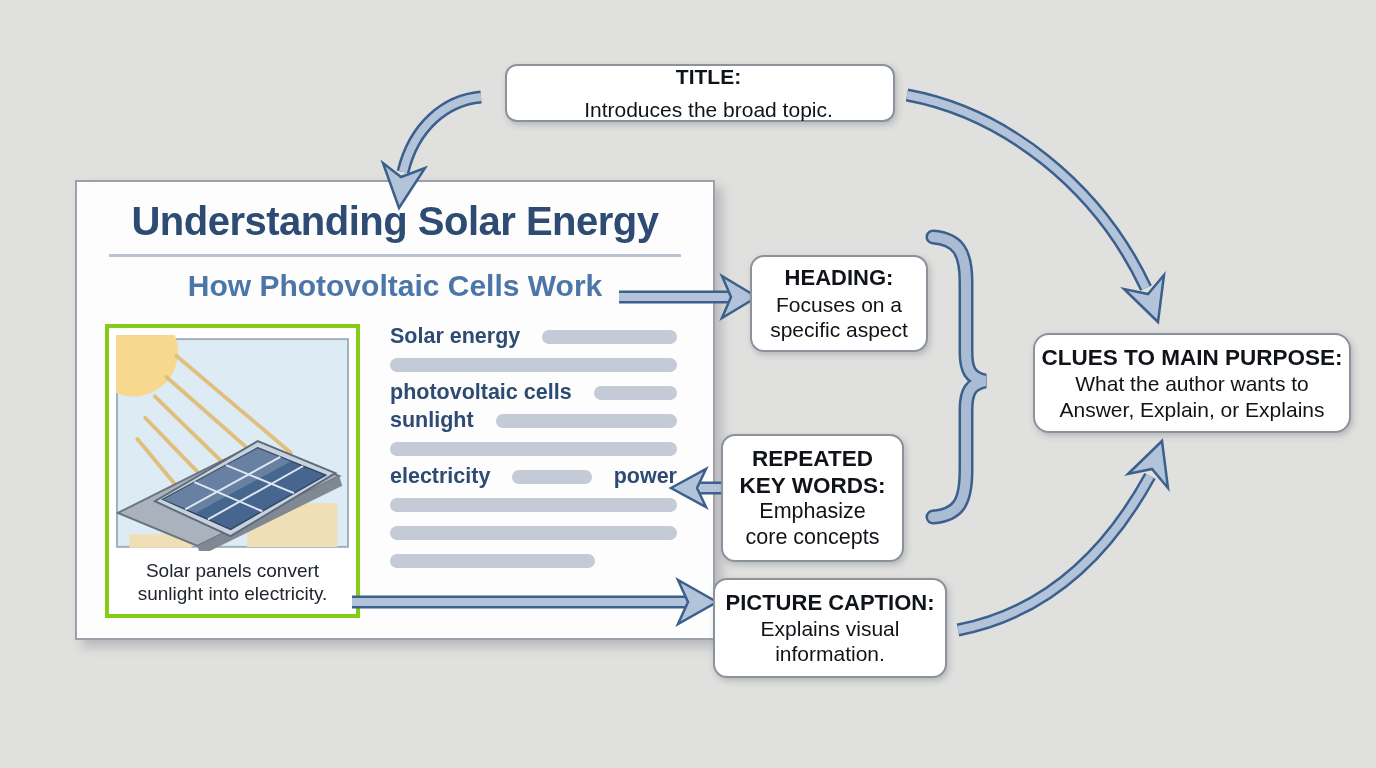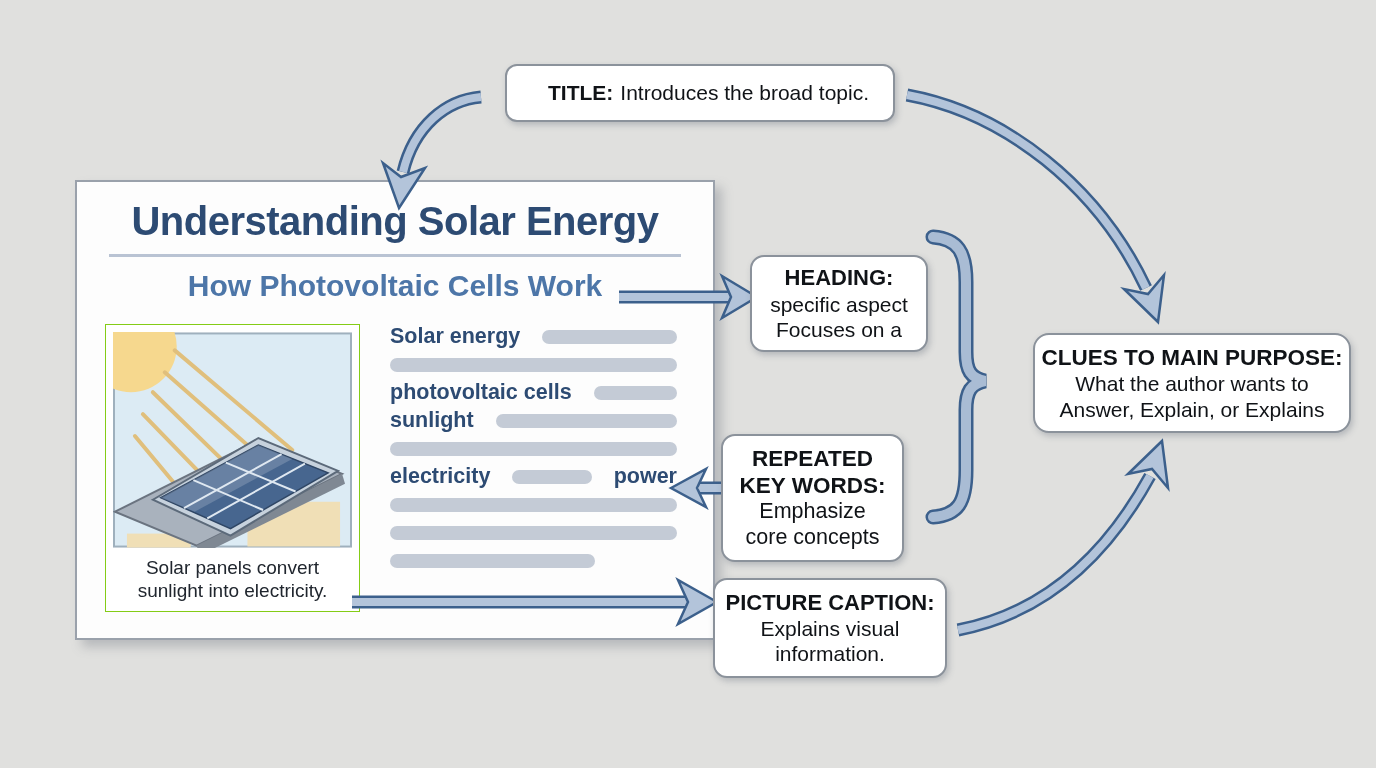--- a/index.html
+++ b/index.html
@@ -9,21 +9,21 @@
   
   .doc{position:absolute;left:75px;top:180px;width:640px;height:460px;box-sizing:border-box;
        background:#fdfdfd;border:2px solid #9aa1ab;z-index:1;
        box-shadow:7px 7px 10px rgba(110,115,125,.35);}
   .doc h1{margin:18px 10px 0;text-align:center;font-size:40px;font-weight:bold;
           color:#2d4b73;letter-spacing:-.5px;line-height:1.05;}
   .rule{height:3px;background:#b9c3d3;margin:12px 32px 0;}
   .doc h2{margin:13px 0 0;text-align:center;font-size:30px;font-weight:bold;color:#4d76a8;line-height:1.05;}
   .doc-body{display:flex;gap:30px;padding:22px 36px 0 28px;align-items:flex-start;}
 
-  .figure{width:255px;box-sizing:border-box;border:1px solid #84cc16;background:#fff;padding:7px 7px 0;margin:0;}
+  .figure{width:255px;box-sizing:border-box;border:4px solid #84cc16;background:#fff;padding:7px 7px 0;margin:0;}
   .figure svg{display:block;width:100%;height:216px;}
   .figure figcaption{padding:8px 0 8px;font-size:19px;color:#20262e;text-align:center;line-height:1.25;}
   .block{display:block;}
 
   .textcol{flex:1;padding-top:2px;min-width:0;}
   .trow{display:flex;align-items:center;gap:22px;height:22px;margin-bottom:6px;}
   .kw{font-weight:bold;color:#2d4b73;font-size:21.5px;line-height:1;white-space:nowrap;}
   .bar{height:14px;border-radius:7px;background:#c4cbd6;}
   .bar.fill{flex:1;}
 
@@ -34,21 +34,21 @@
   .a-head{fill:#b3c4da;stroke:#3c608c;stroke-width:2.5;stroke-linejoin:miter;}
   .b-out{stroke:#3c608c;stroke-width:15;fill:none;stroke-linecap:round;}
   .b-in{stroke:#a9bcd4;stroke-width:10;fill:none;stroke-linecap:round;}
 
   
   .callout{position:absolute;background:#fff;border:2px solid #8b929b;border-radius:14px;
            box-shadow:2px 3px 6px rgba(80,90,105,.3);box-sizing:border-box;z-index:3;
            display:flex;flex-direction:column;justify-content:center;text-align:center;
            color:#101317;line-height:1.2;}
   .callout b{font-weight:bold;}
-  #box-title{left:505px;top:64px;width:390px;height:58px;flex-direction:row;align-items:center;
+  #box-title{left:505px;top:64px;width:390px;height:58px;flex-direction:column;align-items:center;
              justify-content:center;gap:7px;font-size:21px;white-space:nowrap;border-radius:12px;padding-left:17px;}
   #box-heading{left:750px;top:255px;width:178px;height:97px;font-size:21px;}
   #box-heading b{font-size:22px;}
   #box-repeated{left:721px;top:434px;width:183px;height:128px;font-size:21.5px;}
   #box-repeated b{font-size:22.5px;}
   #box-caption{left:713px;top:578px;width:234px;height:100px;font-size:21px;}
   #box-caption b{font-size:22px;}
   #box-clues{left:995px;top:333px;width:318px;height:100px;font-size:21px;border-radius:16px;margin-left:38px;}
   #box-clues b{font-size:22.5px;}
 </style>
@@ -172,22 +172,22 @@
     </g>
   </svg>
 
   <div class="callout" id="box-title">
     <b>TITLE:</b>
     <span>Introduces the broad topic.</span>
   </div>
 
   <div class="callout" id="box-heading">
     <b class="block">HEADING:</b>
+    <span class="block">Focuses on a</span>
     <span class="block">specific aspect</span>
-    <span class="block">Focuses on a</span>
   </div>
 
   <div class="callout" id="box-repeated">
     <b class="block">REPEATED</b>
     <b class="block">KEY WORDS:</b>
     <span class="block">Emphasize</span>
     <span class="block">core concepts</span>
   </div>
 
   <div class="callout" id="box-caption">

